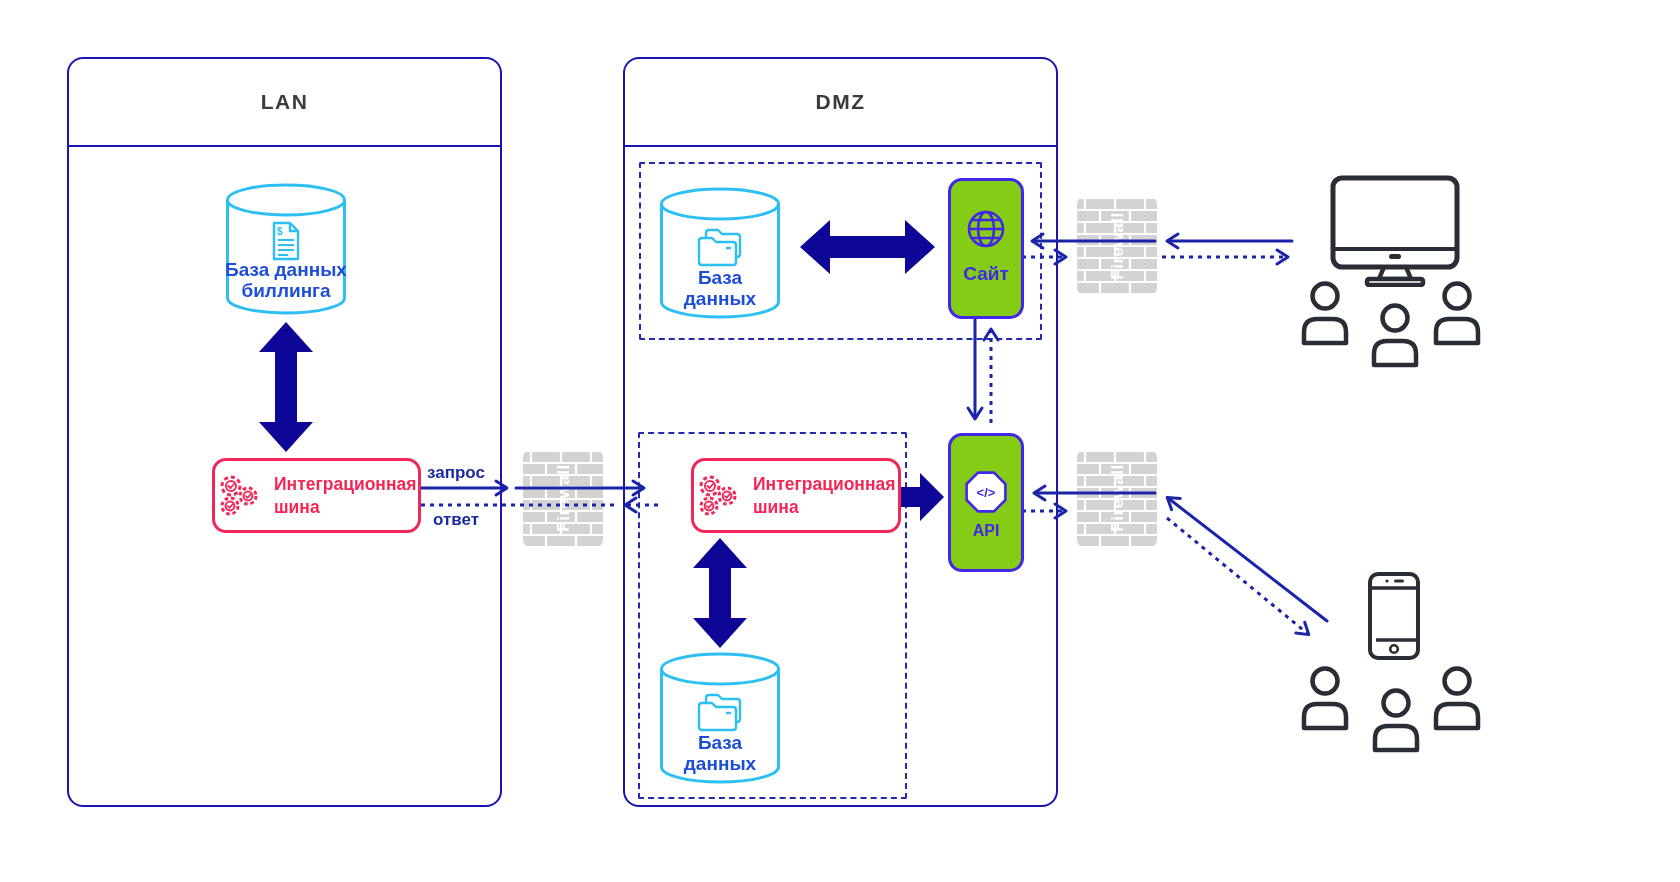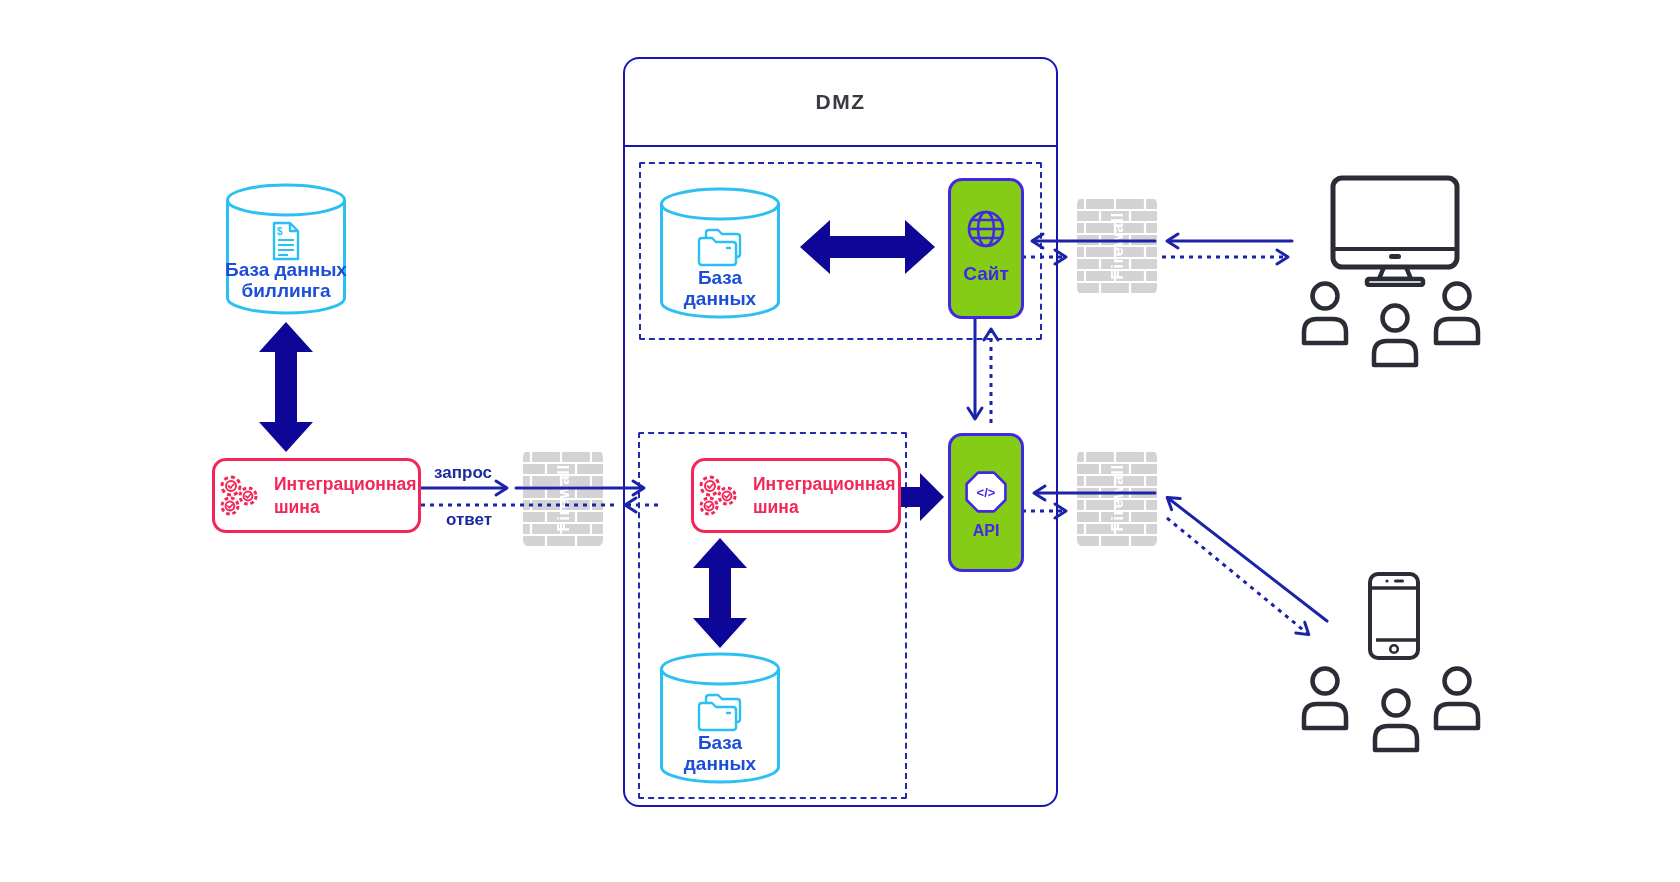--- a/index.html
+++ b/index.html
@@ -33,28 +33,33 @@
   .comp{position:absolute;z-index:4;}
   .cylinder{width:124px;height:136px;}
   .cyl-label{position:absolute;left:0;right:0;text-align:center;white-space:pre-line;
              color:#1d4ed8;font-weight:bold;font-size:19px;line-height:21px;}
   .bus-box{display:flex;align-items:center;gap:13px;box-sizing:border-box;
            border:3px solid #f32757;border-radius:14px;background:#fff;margin-left:31px;}
   .bus-label{white-space:pre-line;color:#f32757;font-weight:bold;font-size:17.5px;line-height:23px;}
   .node-box{border:3px solid #4327e6;border-radius:14px;background:#84cc16;}
   .node-label{position:absolute;left:0;right:0;text-align:center;color:#4327e6;font-weight:bold;}
   .node-icon{position:absolute;}
-  .flow-label{position:absolute;z-index:4;width:72px;text-align:right;
+  .flow-label{position:absolute;z-index:4;width:72px;text-align:center;
               color:#1b2a9e;font-weight:bold;font-size:17px;}
 </style>
 </head>
 <body>
 
 <div class="canvas">
 
+  <div class="zone zone-lan">
+    <div class="zone-header">
+      <span class="zone-title">LAN</span>
+    </div>
+  </div>
   <div class="zone zone-dmz">
     <div class="zone-header">
       <span class="zone-title">DMZ</span>
     </div>
   </div>
 
   <div class="dashed-box dashed-top"></div>
   <div class="dashed-box dashed-bottom"></div>
 
   <div class="firewall fw1">

